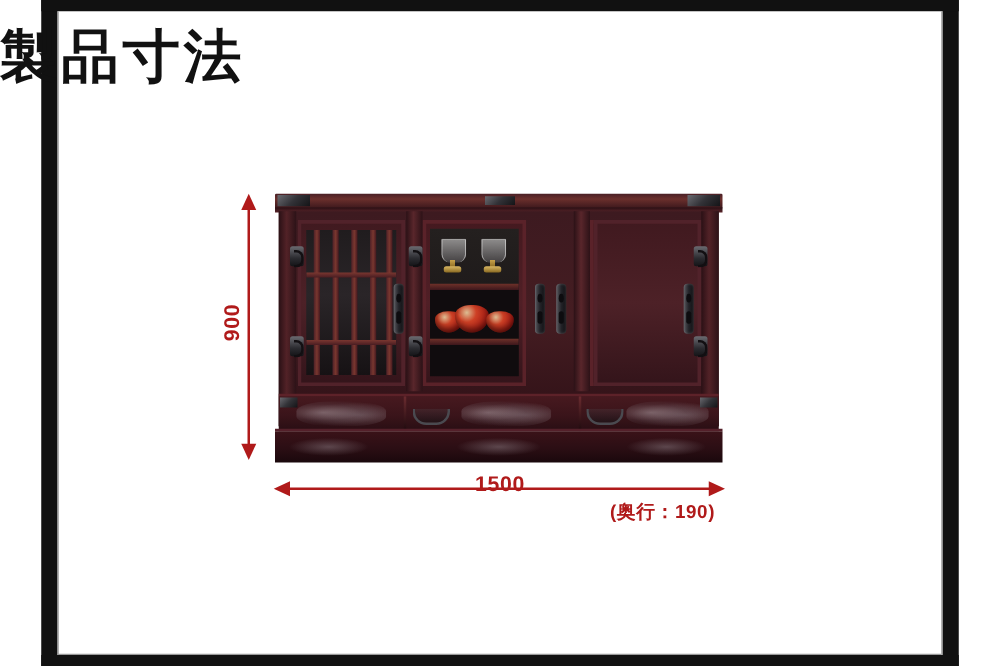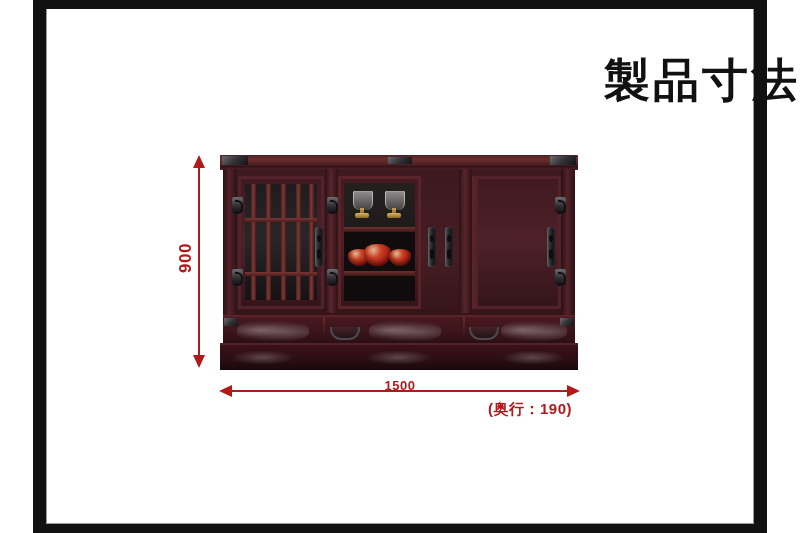--- a/index.html
+++ b/index.html
@@ -33,28 +33,27 @@
   .frame-inline-left   { position:absolute; left: 46px;  top: 9px; width: 1px; height: 515px; background: #9a9a9a; }
   .frame-inline-right  { position:absolute; left: 753px; top: 9px; width: 1px; height: 515px; background: #9a9a9a; }
   .frame-inline-bottom { position:absolute; left: 46px;  top: 523px; width: 707px; height: 1px; background: #9a9a9a; }
 
   
   #title {
     position: absolute;
     left: 0;
     top: 23px;
     width: 800px;
-    text-align: right;
+    text-align: left;
     font-family: "Liberation Serif", "DejaVu Serif", serif;
     font-size: 46px;
     font-weight: 700;
     letter-spacing: 3px;
     color: #111111;
     line-height: 1;
-    margin-top: 35px;
   }
 
   
   #cabinet {
     position: absolute;
     left: 220px;
     top: 155px;
     width: 358px;
     height: 213px;
   }
@@ -270,21 +269,21 @@
     transform-origin: center center;
     font-size: 17px;
     font-weight: 700;
     color: #b01a1a;
     letter-spacing: 0.5px;
   }
   #label-width {
     position: absolute;
     left: 0; top: 378px; width: 800px;
     text-align: center;
-    font-size: 13px;
+    font-size: 17px;
     font-weight: 700;
     color: #b01a1a;
     letter-spacing: 0.5px;
   }
   #label-depth {
     position: absolute;
     left: 400px; top: 400px; width: 260px;
     text-align: center;
     font-size: 15px;
     font-weight: 700;

